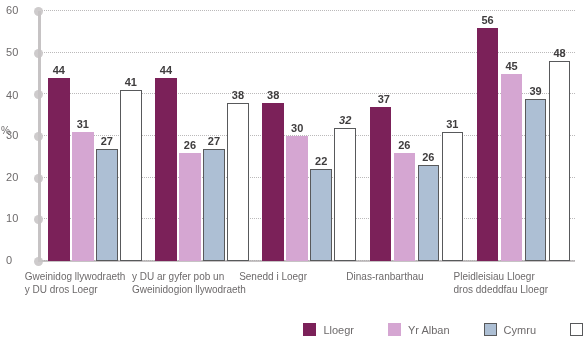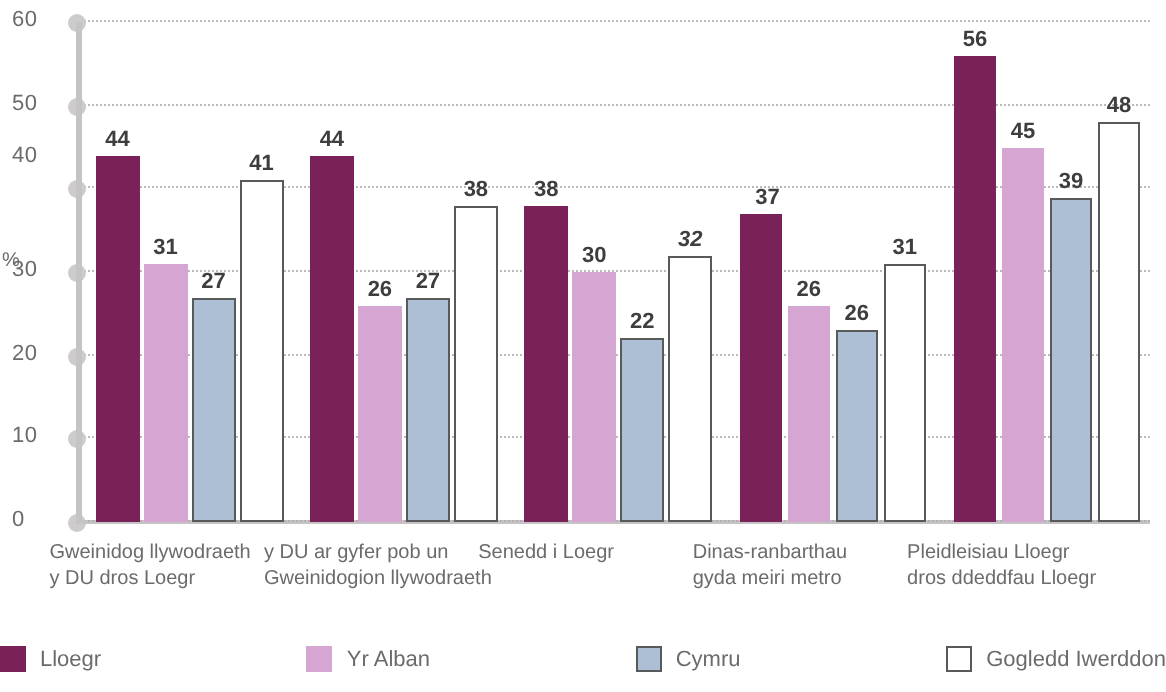--- a/index.html
+++ b/index.html
@@ -106,21 +106,21 @@
     line-height: 13px;
     color: #6d6a6b;
   }
 
   
   #legend {
     position: absolute;
     left: 0; right: 0;
     top: 323px;
     display: flex;
-    justify-content: space-between;
+    justify-content: flex-end;
     align-items: center;
     gap: 34px;
   }
   .legend-item {
     display: flex;
     align-items: center;
     gap: 7px;
   }
   .legend-swatch {
     width: 13px; height: 13px;
@@ -144,21 +144,21 @@
   <div id="y-axis-line"></div>
   <div id="x-axis-line"></div>
 
   <div id="y-axis-title">%</div>
 
   <div id="y-tick-labels">
       <div class="y-tick-label" style="top: 254px; right: 551px;">0</div>
       <div class="y-tick-label" style="top: 212.333px; right: 551px;">10</div>
       <div class="y-tick-label" style="top: 170.667px; right: 551px;">20</div>
       <div class="y-tick-label" style="top: 129px; right: 551px;">30</div>
-      <div class="y-tick-label" style="top: 72px; right: 551px;">40</div>
+      <div class="y-tick-label" style="top: 89px; right: 551px;">40</div>
       <div class="y-tick-label" style="top: 45.6667px; right: 551px;">50</div>
       <div class="y-tick-label" style="top: 4px; right: 551px;">60</div>
     </div>
 
   <div id="plot-area">
     <div id="gridlines">
         <div class="gridline" style="bottom: 0px;">
           <div class="grid-dot" style="top: -4px;"></div>
         </div>
         <div class="gridline" style="bottom: 41.6667px;">
@@ -231,21 +231,20 @@
       </div>
       <div class="cat-label" style="left: 131.95px; width: 140px;">
         <div>y DU ar gyfer pob un</div>
         <div>Gweinidogion llywodraeth</div>
       </div>
       <div class="cat-label" style="left: 239.15px; width: 140px;">
         <div>Senedd i Loegr</div>
       </div>
       <div class="cat-label" style="left: 346.35px; width: 140px;">
         <div>Dinas-ranbarthau</div>
-        <div>gyda meiri metro</div>
       </div>
       <div class="cat-label" style="left: 453.55px; width: 140px;">
         <div>Pleidleisiau Lloegr</div>
         <div>dros ddeddfau Lloegr</div>
       </div>
     </div>
 
   <div id="legend">
       <div class="legend-item">
         <span class="legend-swatch s0"></span>
@@ -254,17 +253,16 @@
       <div class="legend-item">
         <span class="legend-swatch s1"></span>
         <span class="legend-label">Yr Alban</span>
       </div>
       <div class="legend-item">
         <span class="legend-swatch s2"></span>
         <span class="legend-label">Cymru</span>
       </div>
       <div class="legend-item">
         <span class="legend-swatch s3"></span>
-        <span class="legend-label">Gogledd Iwerddon</span>
       </div>
     </div>
 
 </div>
 
 </body></html>

